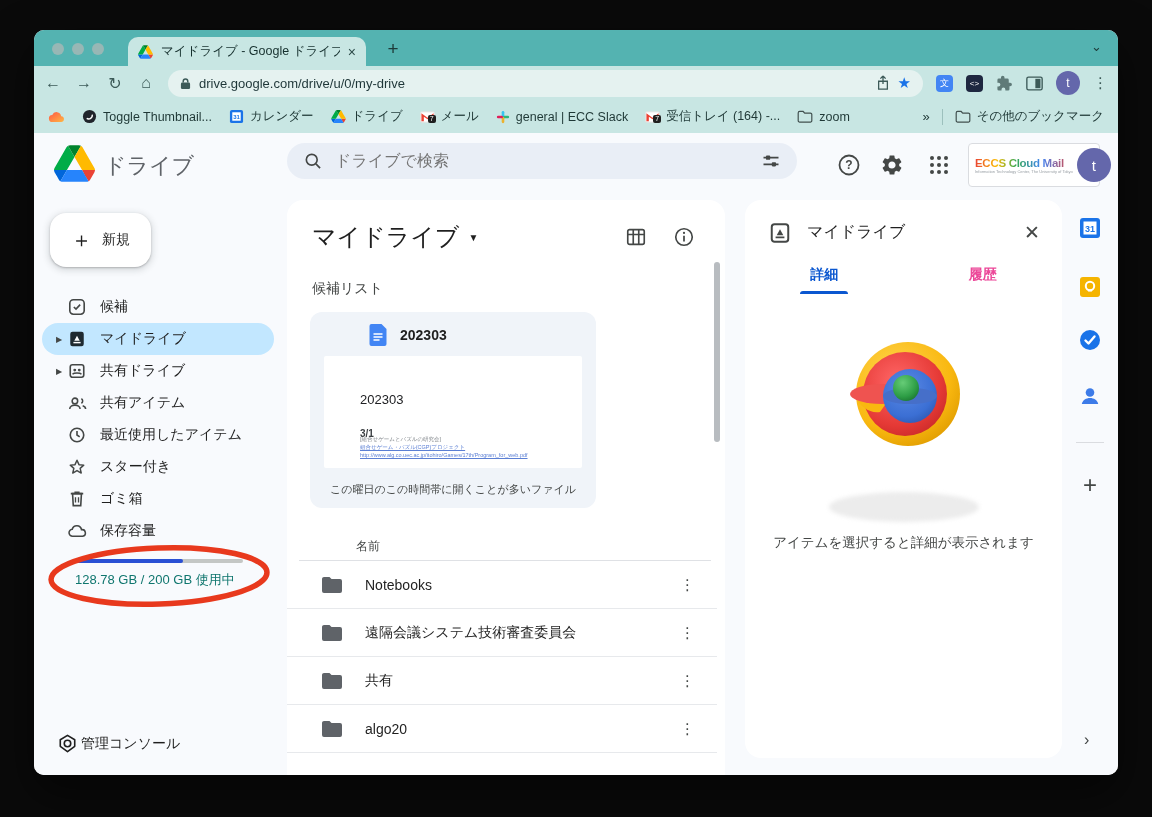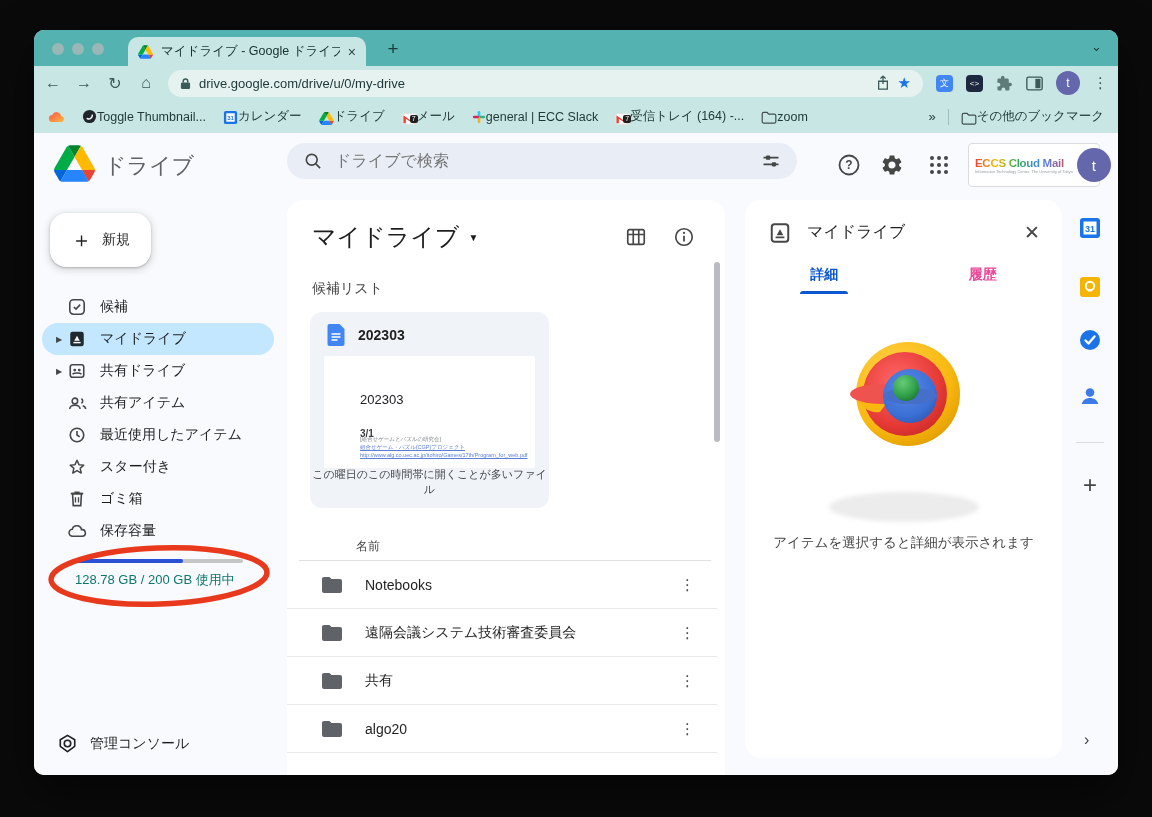--- a/index.html
+++ b/index.html
@@ -26,21 +26,21 @@
     display:flex; align-items:center; padding:0 12px; gap:8px; min-width:0; }
   .url { font-size:13px; color:#1e3638; flex:1; white-space:nowrap; overflow:hidden; }
   .star { color:#1a73e8; font-size:15px; }
   .ext-sq { width:17px; height:17px; border-radius:4px; display:flex; align-items:center; justify-content:center; font-size:9px; }
   .avatar-sm { width:24px; height:24px; border-radius:50%; background:#6467ab; color:#fff;
     font-size:12px; display:flex; align-items:center; justify-content:center; }
   .menu-dots { font-size:15px; color:#3c5a58; }
 
   .bookmarksbar { position:absolute; left:0; top:70px; right:0; height:33px; background:#c8e6e3;
     display:flex; align-items:center; padding:0 14px; gap:17px; }
-  .bm { display:flex; align-items:flex-end; font-size:12.5px; color:#1f3836; white-space:nowrap; position:relative; }
+  .bm { display:flex; align-items:center; gap:6px; font-size:12.5px; color:#1f3836; white-space:nowrap; position:relative; }
   .bm-badge { position:absolute; left:8px; top:7px; background:#1f1f1f; color:#fff; font-size:7px;
     padding:0 2px; border-radius:2px; line-height:8px; }
   .bm-right { margin-left:auto; display:flex; align-items:center; gap:12px; }
   .bm-sep { width:1px; height:16px; background:#9cc0bd; }
 
   
   .drive { position:absolute; left:0; top:103px; right:0; bottom:0; background:#f8fafd; }
 
   .dh-logo { position:absolute; left:20px; top:12px; }
   .dh-name { position:absolute; left:70px; top:18px; font-size:22px; color:#5f6368; }
@@ -68,32 +68,32 @@
   .nav { position:absolute; left:8px; right:13px; top:94px; }
   .nav-item { height:32px; border-radius:16px; display:flex; align-items:center; padding-left:10px; }
   .nav-item.sel { background:#c2e7ff; }
   .nav-arrow { width:14px; font-size:8px; color:#444746; text-align:center; }
   .nav-ic { width:20px; height:20px; margin-left:1px; display:flex; align-items:center; justify-content:center; }
   .nav-lbl { margin-left:13px; font-size:14px; color:#1f1f1f; white-space:nowrap; }
   .storage-bar { position:absolute; left:41px; top:362px; width:168px; height:4px; border-radius:2px; background:#c4c7c5; }
   .storage-fill { height:100%; border-radius:2px; background:#2a50d4; }
   .storage-txt { position:absolute; left:41px; top:374px; font-size:13px; color:#0f766e; }
   .annotation { position:absolute; left:12px; top:346px; pointer-events:none; }
-  .admin { position:absolute; left:24px; bottom:22px; display:flex; align-items:center; gap:13px; }
+  .admin { position:absolute; left:24px; bottom:22px; display:flex; align-items:center; gap:4px; }
   .admin .lbl { font-size:14px; color:#1f1f1f; }
 
   
   .main-panel { position:absolute; left:253px; top:67px; width:438px; bottom:0; background:#fff;
     border-radius:16px 16px 0 0; }
   .mp-title-row { position:absolute; left:25px; top:21px; right:30px; display:flex; align-items:center; }
   .mp-title { font-size:24px; color:#1f1f1f; }
   .mp-caret { font-size:10px; color:#1f1f1f; margin-left:9px; }
   .mp-icons { margin-left:auto; display:flex; gap:26px; }
   .mp-sug { position:absolute; left:25px; top:80px; font-size:14px; color:#444746; }
-  .sugg-card { position:absolute; left:23px; top:112px; width:239px; height:196px; background:#f0f4f9; border-radius:12px; }
+  .sugg-card { position:absolute; left:23px; top:112px; width:286px; height:196px; background:#f0f4f9; border-radius:12px;padding-left:42px; }
   .sc-head { display:flex; align-items:center; gap:13px; padding:12px 16px 10px 17px; }
   .sc-name { font-size:14px; font-weight:bold; color:#1f1f1f; }
   .sc-preview { position:absolute; left:14px; right:14px; top:44px; height:112px; background:#fff; border-radius:2px; overflow:hidden; }
   .pv-h { position:absolute; left:36px; top:36px; font-size:13px; color:#202124; }
   .pv-s { position:absolute; left:36px; top:72px; font-size:10px; color:#3c4043;font-weight:bold; }
   .pv-l0 { position:absolute; left:36px; top:80px; font-size:5.5px; color:#80868b; }
   .pv-l1 { position:absolute; left:36px; top:88px; font-size:5.5px; color:#5b7fd4; text-decoration:underline; }
   .pv-l2 { position:absolute; left:36px; top:96px; font-size:5.5px; color:#5b7fd4; text-decoration:underline; }
   .sc-cap { position:absolute; left:0; right:0; bottom:11px; text-align:center; font-size:11px; color:#444746; }
   .list-head { position:absolute; left:25px; top:338px; font-size:12px; font-weight:normal; color:#444746;margin-left:44px; }

